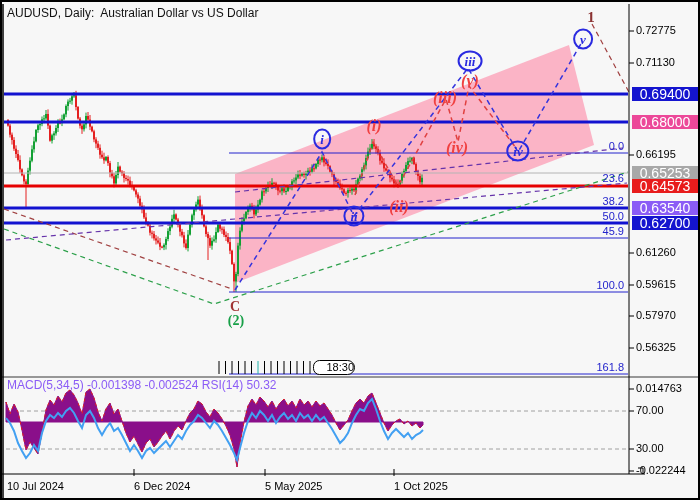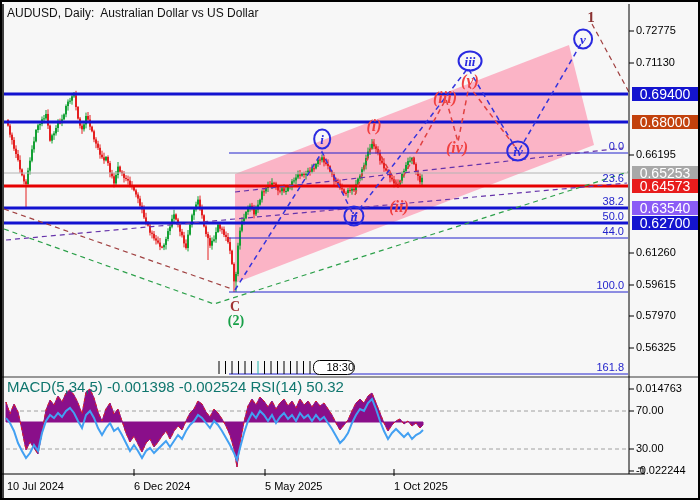--- a/index.html
+++ b/index.html
@@ -6,21 +6,21 @@
   #app{position:relative;width:700px;height:500px;background:#f7f7f7;
        border:2px solid #000;box-sizing:border-box;overflow:hidden;
        font-family:"Liberation Sans",sans-serif;}
   #chart-svg{position:absolute;left:0;top:0;}
   .lbl{position:absolute;font-size:11px;color:#000;white-space:nowrap;line-height:13px;}
   .badge{position:absolute;left:630px;width:66px;height:14px;color:#fff;font-size:14px;
          line-height:14px;text-align:center;white-space:nowrap;}
   .fib{position:absolute;left:500px;width:122px;text-align:right;font-size:11px;
        color:#2323cc;line-height:12px;white-space:nowrap;}
   .title{position:absolute;left:5px;top:4px;font-size:12px;color:#111;white-space:pre;}
-  .ind-header{position:absolute;left:5px;top:376px;font-size:15px;color:#0f766e;white-space:nowrap;}
+  .ind-header{position:absolute;left:5px;top:376px;font-size:12px;color:#8b5cf6;white-space:nowrap;}
   .wave-circ{position:absolute;transform:translate(-50%,-50%);border:2px solid #2a2ae0;
       border-radius:50%;color:#2a2ae0;font-family:"Liberation Serif",serif;
       font-style:italic;font-weight:bold;font-size:13px;line-height:15px;
       padding:1px 5px;background:transparent;text-align:center;}
   .wave-red{position:absolute;transform:translate(-50%,-50%);color:#f04040;
       font-family:"Liberation Serif",serif;font-style:italic;font-weight:bold;
       font-size:16px;white-space:nowrap;}
   .wave-one{position:absolute;transform:translate(-50%,-50%);color:#8b3333;
       font-family:"Liberation Serif",serif;font-weight:bold;font-size:15px;}
   .wave-c{position:absolute;transform:translate(-50%,-50%);color:#a03434;
@@ -535,36 +535,36 @@
 
   <div class="lbl" style="left:634px;top:22px">0.72775</div>
   <div class="lbl" style="left:634px;top:54px">0.71130</div>
   <div class="lbl" style="left:634px;top:146px">0.66195</div>
   <div class="lbl" style="left:634px;top:244px">0.61260</div>
   <div class="lbl" style="left:634px;top:276px">0.59615</div>
   <div class="lbl" style="left:634px;top:307px">0.57970</div>
   <div class="lbl" style="left:634px;top:339px">0.56325</div>
 
   <div class="badge" style="top:85px;background:#1414cf">0.69400</div>
-  <div class="badge" style="top:113px;background:#c2410c">0.68000</div>
+  <div class="badge" style="top:113px;background:#ec4899">0.68000</div>
   <div class="badge" style="top:164px;background:#a8a8a8">0.65253</div>
   <div class="badge" style="top:177px;background:#e81c1c">0.64573</div>
   <div class="badge" style="top:199px;background:#8b5cf6">0.63540</div>
   <div class="badge" style="top:214px;background:#1414cf">0.62700</div>
 
   <div class="lbl" style="left:634px;top:380px">0.014763</div>
   <div class="lbl" style="left:634px;top:402px">70.00</div>
   <div class="lbl" style="left:634px;top:440px">30.00</div>
   <div class="lbl" style="left:634px;top:462px">-0.022244</div>
 
   <div class="fib" style="top:138px">0.0</div>
   <div class="fib" style="top:170px">23.6</div>
   <div class="fib" style="top:193px">38.2</div>
   <div class="fib" style="top:208px">50.0</div>
-  <div class="fib" style="top:223px">44.0</div>
+  <div class="fib" style="top:223px">45.9</div>
   <div class="fib" style="top:277px">100.0</div>
   <div class="fib" style="top:359px">161.8</div>
 
   <div class="date-lbl" style="left:5px">10 Jul 2024</div>
   <div class="date-lbl" style="left:132px">6 Dec 2024</div>
   <div class="date-lbl" style="left:263px">5 May 2025</div>
   <div class="date-lbl" style="left:392px">1 Oct 2025</div>
 
   <div class="wave-circ" style="left:320px;top:137px">i</div>
   <div class="wave-circ" style="left:352px;top:214px">ii</div>

